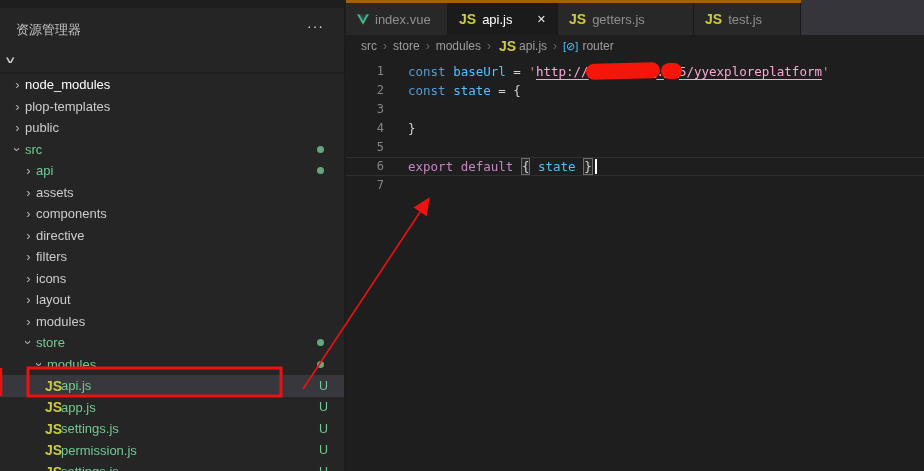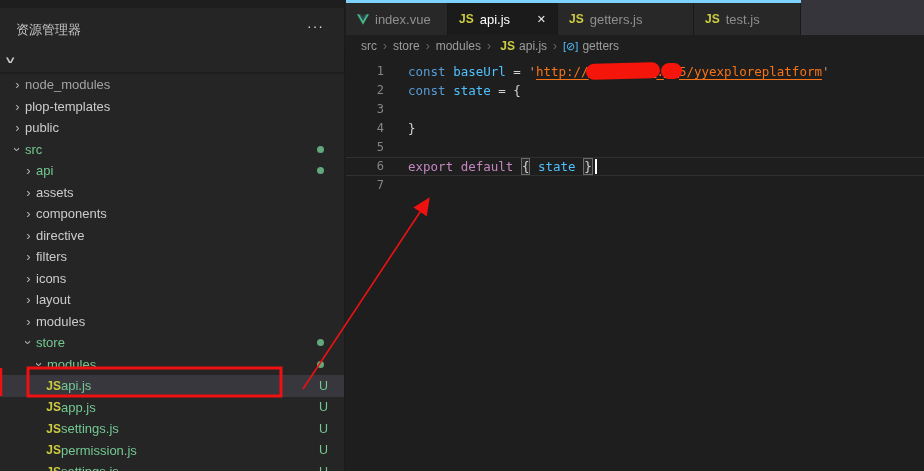--- a/index.html
+++ b/index.html
@@ -19,30 +19,30 @@
     box-shadow:0 1px 2px rgba(0,0,0,.35); }
   .section-chev { font-size:11px; color:#cccccc; transform:scaleX(1.4); }
   #tree { margin-top:2px; }
   .row { position:relative; display:flex; align-items:center; height:21.5px;
     font-size:13px; color:#cccccc; cursor:pointer; }
   .row.selected { background:#37373d; }
   .row .chev { display:inline-block; width:15px; flex:none; text-align:center;
     font-size:13px; line-height:13px; opacity:.85; }
   .row .chev.exp { transform:rotate(90deg); }
   .git-untracked { color:#73c991; }
-  .git-ignored   { color:#a3a3a3; }
-  .jsicon { display:inline-block; width:18px; flex:none; text-align:right;
-    padding-left:2px; color:#cbcb41; font-weight:700; font-size:12px; }
+  .git-ignored   { color:#ffffff; }
+  .jsicon { display:inline-block; width:18px; flex:none; text-align:center;
+    padding-left:2px; color:#cbcb41; font-weight:700; font-size:14px; }
   .gitdot { position:absolute; right:20px; width:7px; height:7px;
     border-radius:50%; background:#73c991; opacity:.8; }
   .badge-u { position:absolute; right:16px; color:#73c991; font-size:12.5px; }
 
   
   #editor-col { position:absolute; left:346px; top:0; width:578px; height:471px; }
-  #tabbar { display:flex; height:35px; background:#7dd3fc; }
+  #tabbar { display:flex; height:35px; background:#a16207; }
   #tabs-holder { display:flex; }
   .tab { margin-top:3px; height:32px; display:flex; align-items:center; gap:6px;
     padding:0 11px; background:#282828; border-right:1px solid #191919;
     color:#8f8f8f; font-size:13px; cursor:pointer; white-space:nowrap; }
   .tab.active { background:#1b1b1b; color:#ffffff; }
   #tabs-holder .tab:nth-child(1){ width:102px; }
   #tabs-holder .tab:nth-child(2){ width:110px; }
   #tabs-holder .tab:nth-child(3){ width:136px; }
   #tabs-holder .tab:nth-child(4){ width:107px; }
   .tab .jsicon { width:auto; padding:0; }
@@ -63,21 +63,21 @@
   .cline.current { border-top:1px solid #303030; border-bottom:1px solid #303030;
     line-height:17px; }
   .gutter { width:38px; flex:none; text-align:right; color:#858585;
     font-size:12px; }
   .codetext { margin-left:24px; white-space:pre; }
   .tk-kw   { color:#569cd6; }
   .tk-var  { color:#4fc1ff; }
   .tk-prop { color:#9cdcfe; }
   .tk-punc { color:#d4d4d4; }
   .tk-str  { color:#ce9178; }
-  .tk-strlink { color:#f97316; text-decoration:underline; text-underline-offset:3px;
+  .tk-strlink { color:#f9a8d4; text-decoration:underline; text-underline-offset:3px;
     text-decoration-thickness:1px; }
   .tk-ctrl { color:#c586c0; }
   .tk-bm   { color:#d4d4d4; border:1px solid #6b6b6b;
     background:rgba(120,120,120,.12); }
   .tk-guide { box-shadow:inset 1px 0 0 #404040; }
   .tk-redact { color:transparent; position:relative; text-decoration:underline;
     text-decoration-color:#ce9178; }
   .tk-redact::before { content:""; position:absolute; left:-3px; right:-3px;
     top:-1px; bottom:0; background:#f6150a; border-radius:8px;
     transform:rotate(-1.5deg); }
@@ -230,21 +230,21 @@
           <span>modules</span>
         </span>
         <span class="crumb-sep">›</span>
         <span class="crumb">
           <span class="jsicon">JS</span>
           <span>api.js</span>
         </span>
         <span class="crumb-sep">›</span>
         <span class="crumb">
           <span class="sym-icon">[⊘]</span>
-          <span>getters</span>
+          <span>router</span>
         </span>
       </div>
     <div id="code-area">
         <div class="cline">
           <span class="gutter">1</span>
           <span class="codetext"><span class="tk-kw">const </span><span class="tk-var">baseUrl</span><span class="tk-punc"> = </span><span class="tk-str">'</span><span class="tk-strlink">http://</span><span class="tk-redact">·········</span><span class="tk-strlink">.</span><span class="tk-redact">··</span><span class="tk-strlink">5/yyexploreplatform</span><span class="tk-str">'</span></span>
         </div>
         <div class="cline">
           <span class="gutter">2</span>
           <span class="codetext"><span class="tk-kw">const </span><span class="tk-var">state</span><span class="tk-punc"> = {</span></span>

